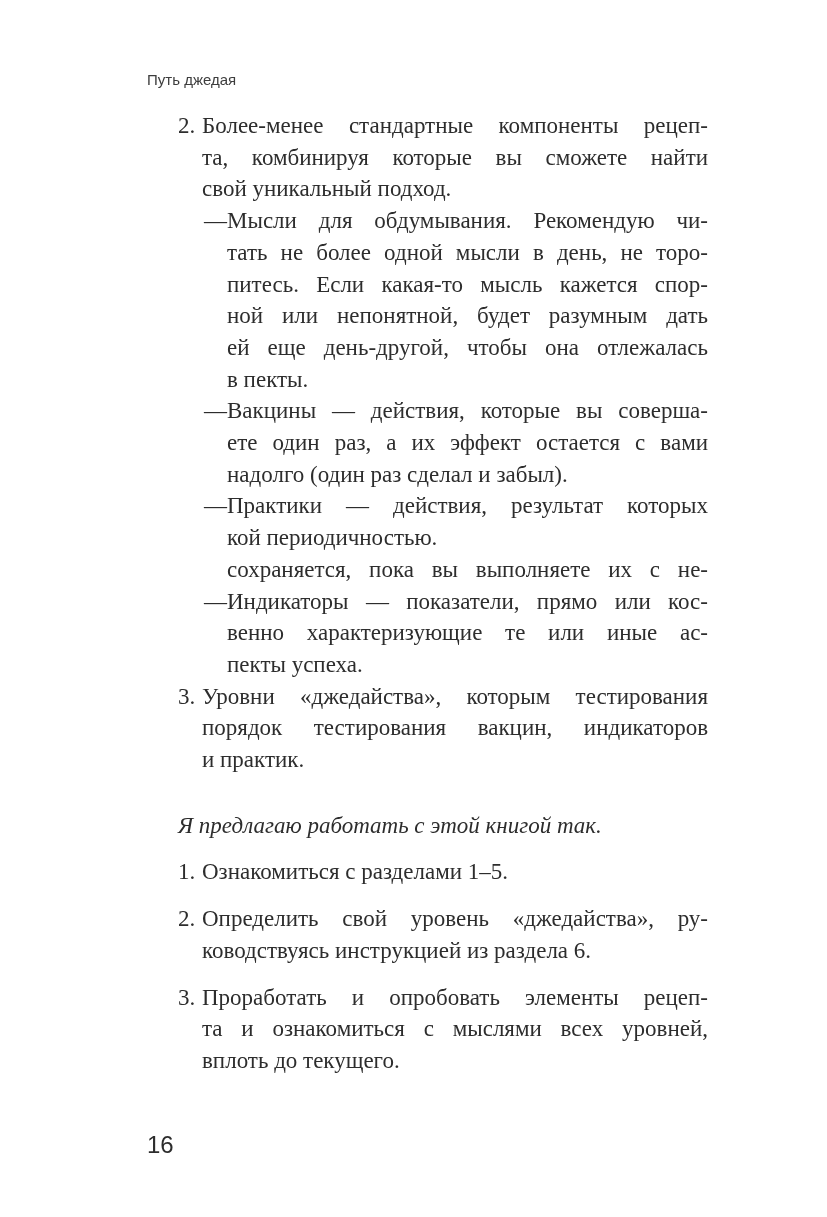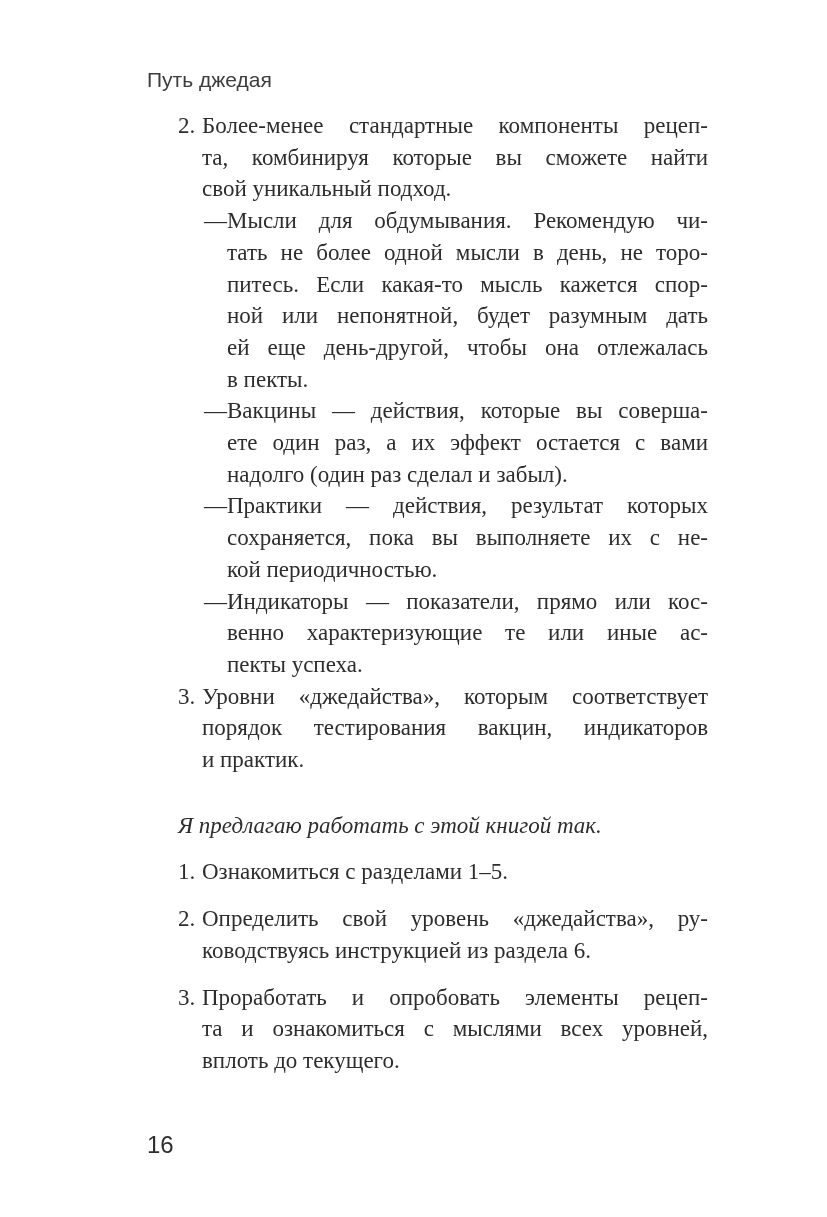--- a/index.html
+++ b/index.html
@@ -13,21 +13,21 @@
     height: 1217px;
     background: var(--bg-color, #ffffff);
     overflow: hidden;
     font-family: "Liberation Serif", serif;
   }
   .running-header {
     position: absolute;
     left: 147px;
     top: 69px;
     font-family: "Liberation Sans", sans-serif;
-    font-size: 21px;
+    font-size: 15px;
     line-height: 22px;
     color: var(--header-color, #3d3d3d);
     text-align: center;
   }
   .content {
     position: absolute;
     left: 178px;
     top: 110px;
     width: 530px;
     font-size: 23px;
@@ -91,32 +91,32 @@
       </div>
       <div class="block dash">
         <span class="marker">—</span>
         <div class="line">Вакцины — действия, которые вы соверша-</div>
         <div class="line">ете один раз, а их эффект остается с вами</div>
         <div class="line last">надолго (один раз сделал и забыл).</div>
       </div>
       <div class="block dash">
         <span class="marker">—</span>
         <div class="line">Практики — действия, результат которых</div>
+        <div class="line last">кой периодичностью.</div>
         <div class="line">сохраняется, пока вы выполняете их с не-</div>
-        <div class="line last">кой периодичностью.</div>
       </div>
       <div class="block dash">
         <span class="marker">—</span>
         <div class="line">Индикаторы — показатели, прямо или кос-</div>
         <div class="line">венно характеризующие те или иные ас-</div>
         <div class="line last">пекты успеха.</div>
       </div>
       <div class="block numbered">
         <span class="marker">3.</span>
-        <div class="line">Уровни «джедайства», которым соответствует</div>
+        <div class="line">Уровни «джедайства», которым тестирования</div>
         <div class="line">порядок тестирования вакцин, индикаторов</div>
         <div class="line last">и практик.</div>
       </div>
       <div class="block para gap-large">
         <div class="line last">Я предлагаю работать с этой книгой так.</div>
       </div>
       <div class="block numbered gap-small">
         <span class="marker">1.</span>
         <div class="line last">Ознакомиться с разделами 1–5.</div>
       </div>

